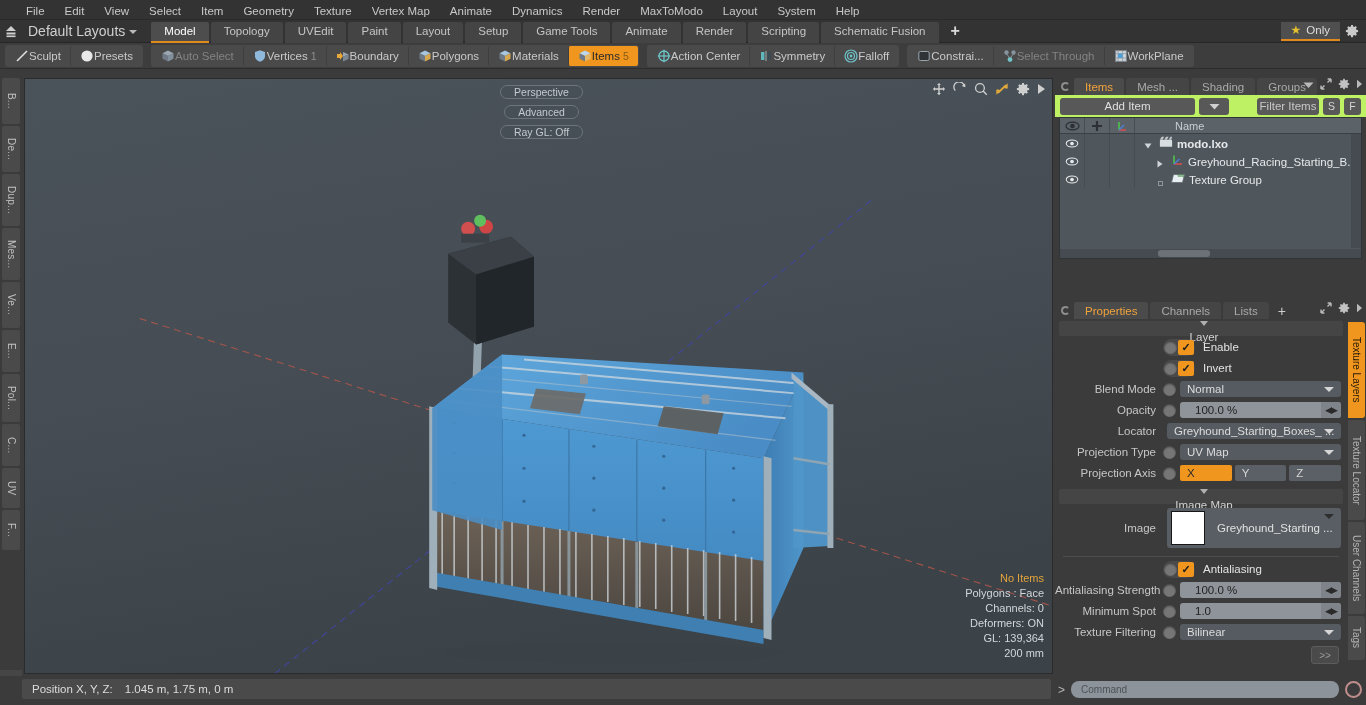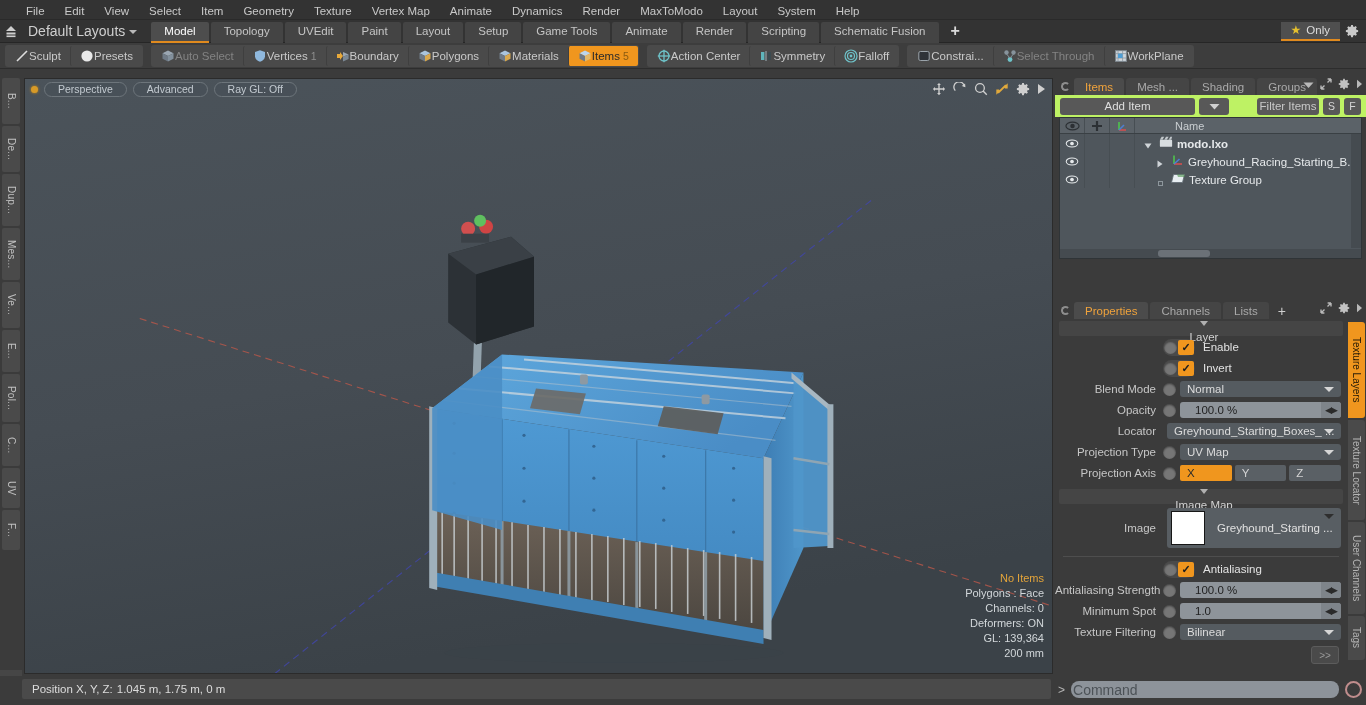--- a/index.html
+++ b/index.html
@@ -94,20 +94,21 @@
 
   
   .viewport {
     position: absolute; left: 24px; top: 2px; width: 1029px; height: 596px;
     background: #434a50; border: 1px solid #2b2b2b; overflow: hidden;
   }
   .vp-head {
     position: absolute; top: 0; left: 0; right: 0; height: 20px;
     display: flex; align-items: center; padding-left: 6px; gap: 6px;
     z-index: 5;
+    flex-direction: column;
   }
   .vp-dot { width: 7px; height: 7px; border-radius: 50%; background: #d79a28; box-shadow: 0 0 3px #c98a14;}
   .vp-pill {
     height: 15px; padding: 0 13px; border: 1px solid #6d757b; border-radius: 8px;
     color: #c3cad0; font-size: 10.5px; display: flex; align-items: center;
     background: rgba(70,78,85,.35);
   }
   .vp-tools {
     position: absolute; right: 6px; top: 3px; display: flex; align-items: center; gap: 7px;
     z-index: 5;
@@ -236,30 +237,30 @@
     display: flex; align-items: center; justify-content: center;
     padding: 9px 0; margin-bottom: 2px; border-radius: 0 3px 3px 0;
   }
   .rtab.active { background: #f0961e; color: #241a07; }
 
   
   .footer { position: absolute; bottom: 0; left: 0; width: 1366px; height: 29px; background: #3b3b3b; }
   .statusbar {
     position: absolute; left: 22px; top: 3px; width: 1029px; height: 20px;
     background: #4a4a4a; border-radius: 2px; display: flex; align-items: center;
-    padding-left: 10px; font-size: 11.5px; color: #dcdcdc; gap: 4px;
+    padding-left: 10px; font-size: 11.5px; color: #dcdcdc; gap: 12px;
   }
   .cmdwrap {
     position: absolute; left: 1058px; top: 3px; width: 304px; height: 21px;
     display: flex; align-items: center; gap: 6px;
   }
   .cmd-gt { color: #b5b5b5; font-size: 12px; }
   .cmdfield {
     flex: 1; height: 17px; background: #8d939a; border-radius: 8px; color: #4c5257;
-    font-size: 14px; display: flex; align-items: center; padding-left: 2px;
+    font-size: 10px; display: flex; align-items: center; padding-left: 10px;
   }
   .rec { width: 17px; height: 17px; border-radius: 50%; border: 2px solid #c08d8d; }
   .scroll-left{position:absolute;left:0;bottom:0;width:22px;height:6px;background:#464646;}
 </style>
 </head>
 <body>
 
 <div class="app">
 
   <div class="menubar">

